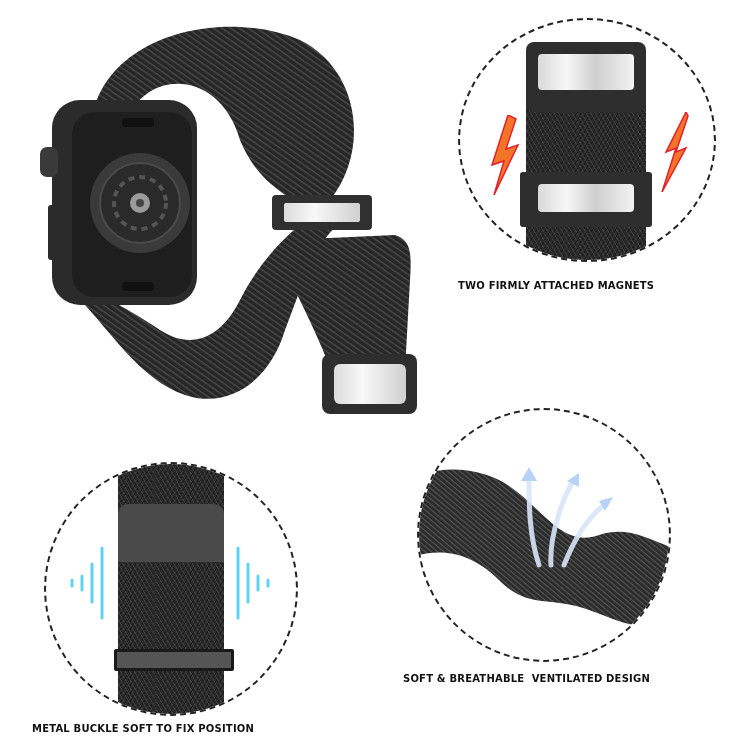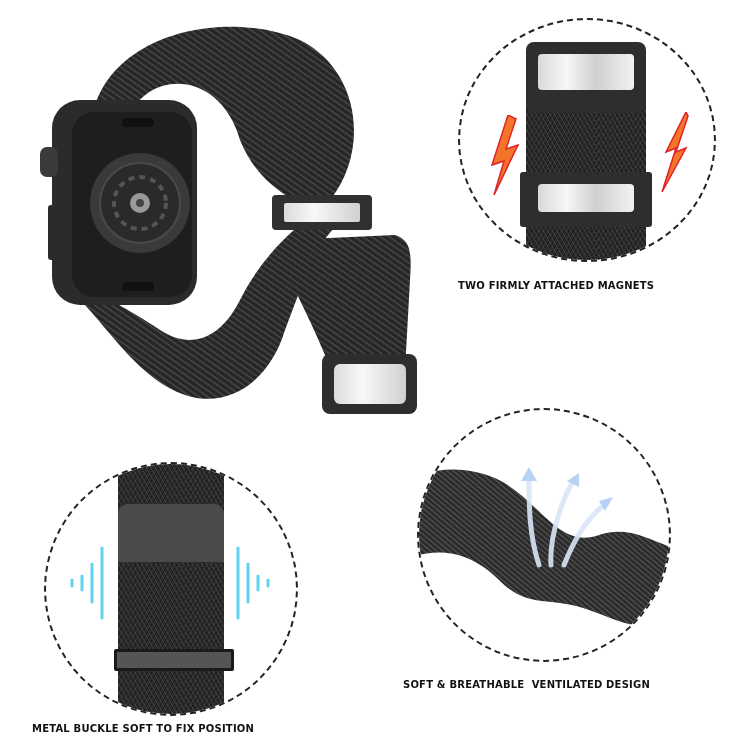--- a/index.html
+++ b/index.html
@@ -122,14 +122,14 @@
         <path d="M42 100 C40 70, 55 30, 65 15"></path>
         <path d="M55 100 C65 75, 80 50, 98 38"></path>
       </g>
       <g fill="#b8d2f5">
         <polygon points="12,16 20,2 28,16"></polygon>
         <polygon points="58,16 70,8 70,22"></polygon>
         <polygon points="90,36 104,32 96,46"></polygon>
       </g>
     </svg>
   </div>
-  <div class="caption" style="left:28px;top:273px;white-space:pre;margin-top:6px;">SOFT &amp; BREATHABLE  VENTILATED DESIGN</div>
+  <div class="caption" style="left:28px;top:273px;white-space:pre;">SOFT &amp; BREATHABLE  VENTILATED DESIGN</div>
 </div>
 
 </body></html>

